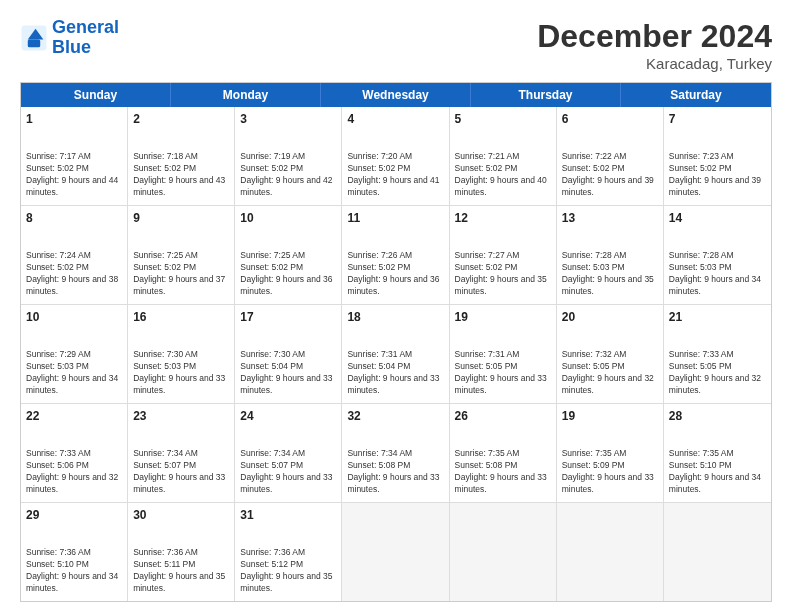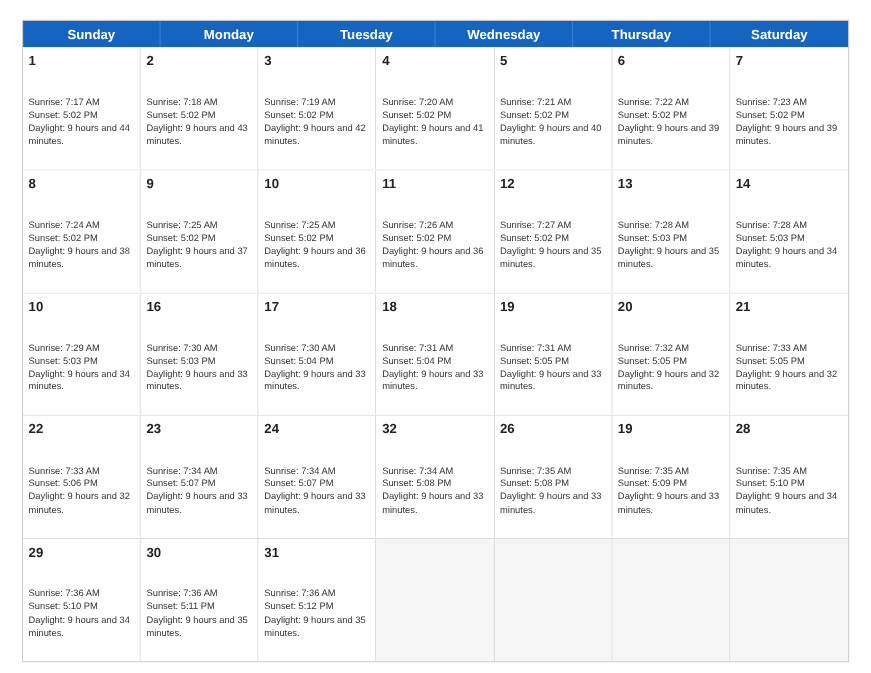--- a/index.html
+++ b/index.html
@@ -54,21 +54,21 @@
       color: #555;
     }
     .calendar {
       flex: 1;
       display: flex;
       flex-direction: column;
       border: 1px solid #ccc;
     }
     .calendar-header {
       display: grid;
-      grid-template-columns: repeat(6, 1fr);
+      grid-template-columns: repeat(5, 1fr);
       background: #1565c0;
     }
     .cal-header-cell {
       color: #fff;
       font-size: 12px;
       font-weight: bold;
       text-align: center;
       padding: 5px 2px;
       border-right: 1px solid #3a7bd5;
     }
@@ -115,26 +115,42 @@
       font-size: 8.5px;
       color: #333;
       line-height: 1.4;
       margin-top: 24px;
     }
   </style>
 </head>
 <body>
 
 <div class="page">
+  <div class="header">
+    <div class="logo">
+      <svg class="logo-icon" viewBox="0 0 36 36">
+        <rect x="2" y="2" width="32" height="32" rx="4" fill="#e3f2fd"></rect>
+        <polygon points="20,6 30,20 10,20" fill="#1565c0"></polygon>
+        <rect x="10" y="20" width="16" height="10" rx="2" fill="#1565c0"></rect>
+      </svg>
+      <div class="logo-text">
+        <span>General</span><br>
+        <span style="color:#1565c0">Blue</span>
+      </div>
+    </div>
+    <div class="title-block">
+      <div class="month-title">December 2024</div>
+      <div class="location-title">Karacadag, Turkey</div>
+    </div>
+  </div>
 
   <div class="calendar">
     <div class="calendar-header">
     <div class="cal-header-cell">Sunday</div>
         <div class="cal-header-cell">Monday</div>
-        <div class="cal-header-cell">Tuesday</div>
         <div class="cal-header-cell">Wednesday</div>
         <div class="cal-header-cell">Thursday</div>
         <div class="cal-header-cell">Saturday</div>
       </div>
     <div class="calendar-body">
     <div class="cal-row">
           <div class="cal-cell">
             <span class="day-num">1</span>
             <div class="cell-info">Sunrise: 7:17 AM<br>Sunset: 5:02 PM<br>Daylight: 9 hours and 44 minutes.</div>
           </div>

